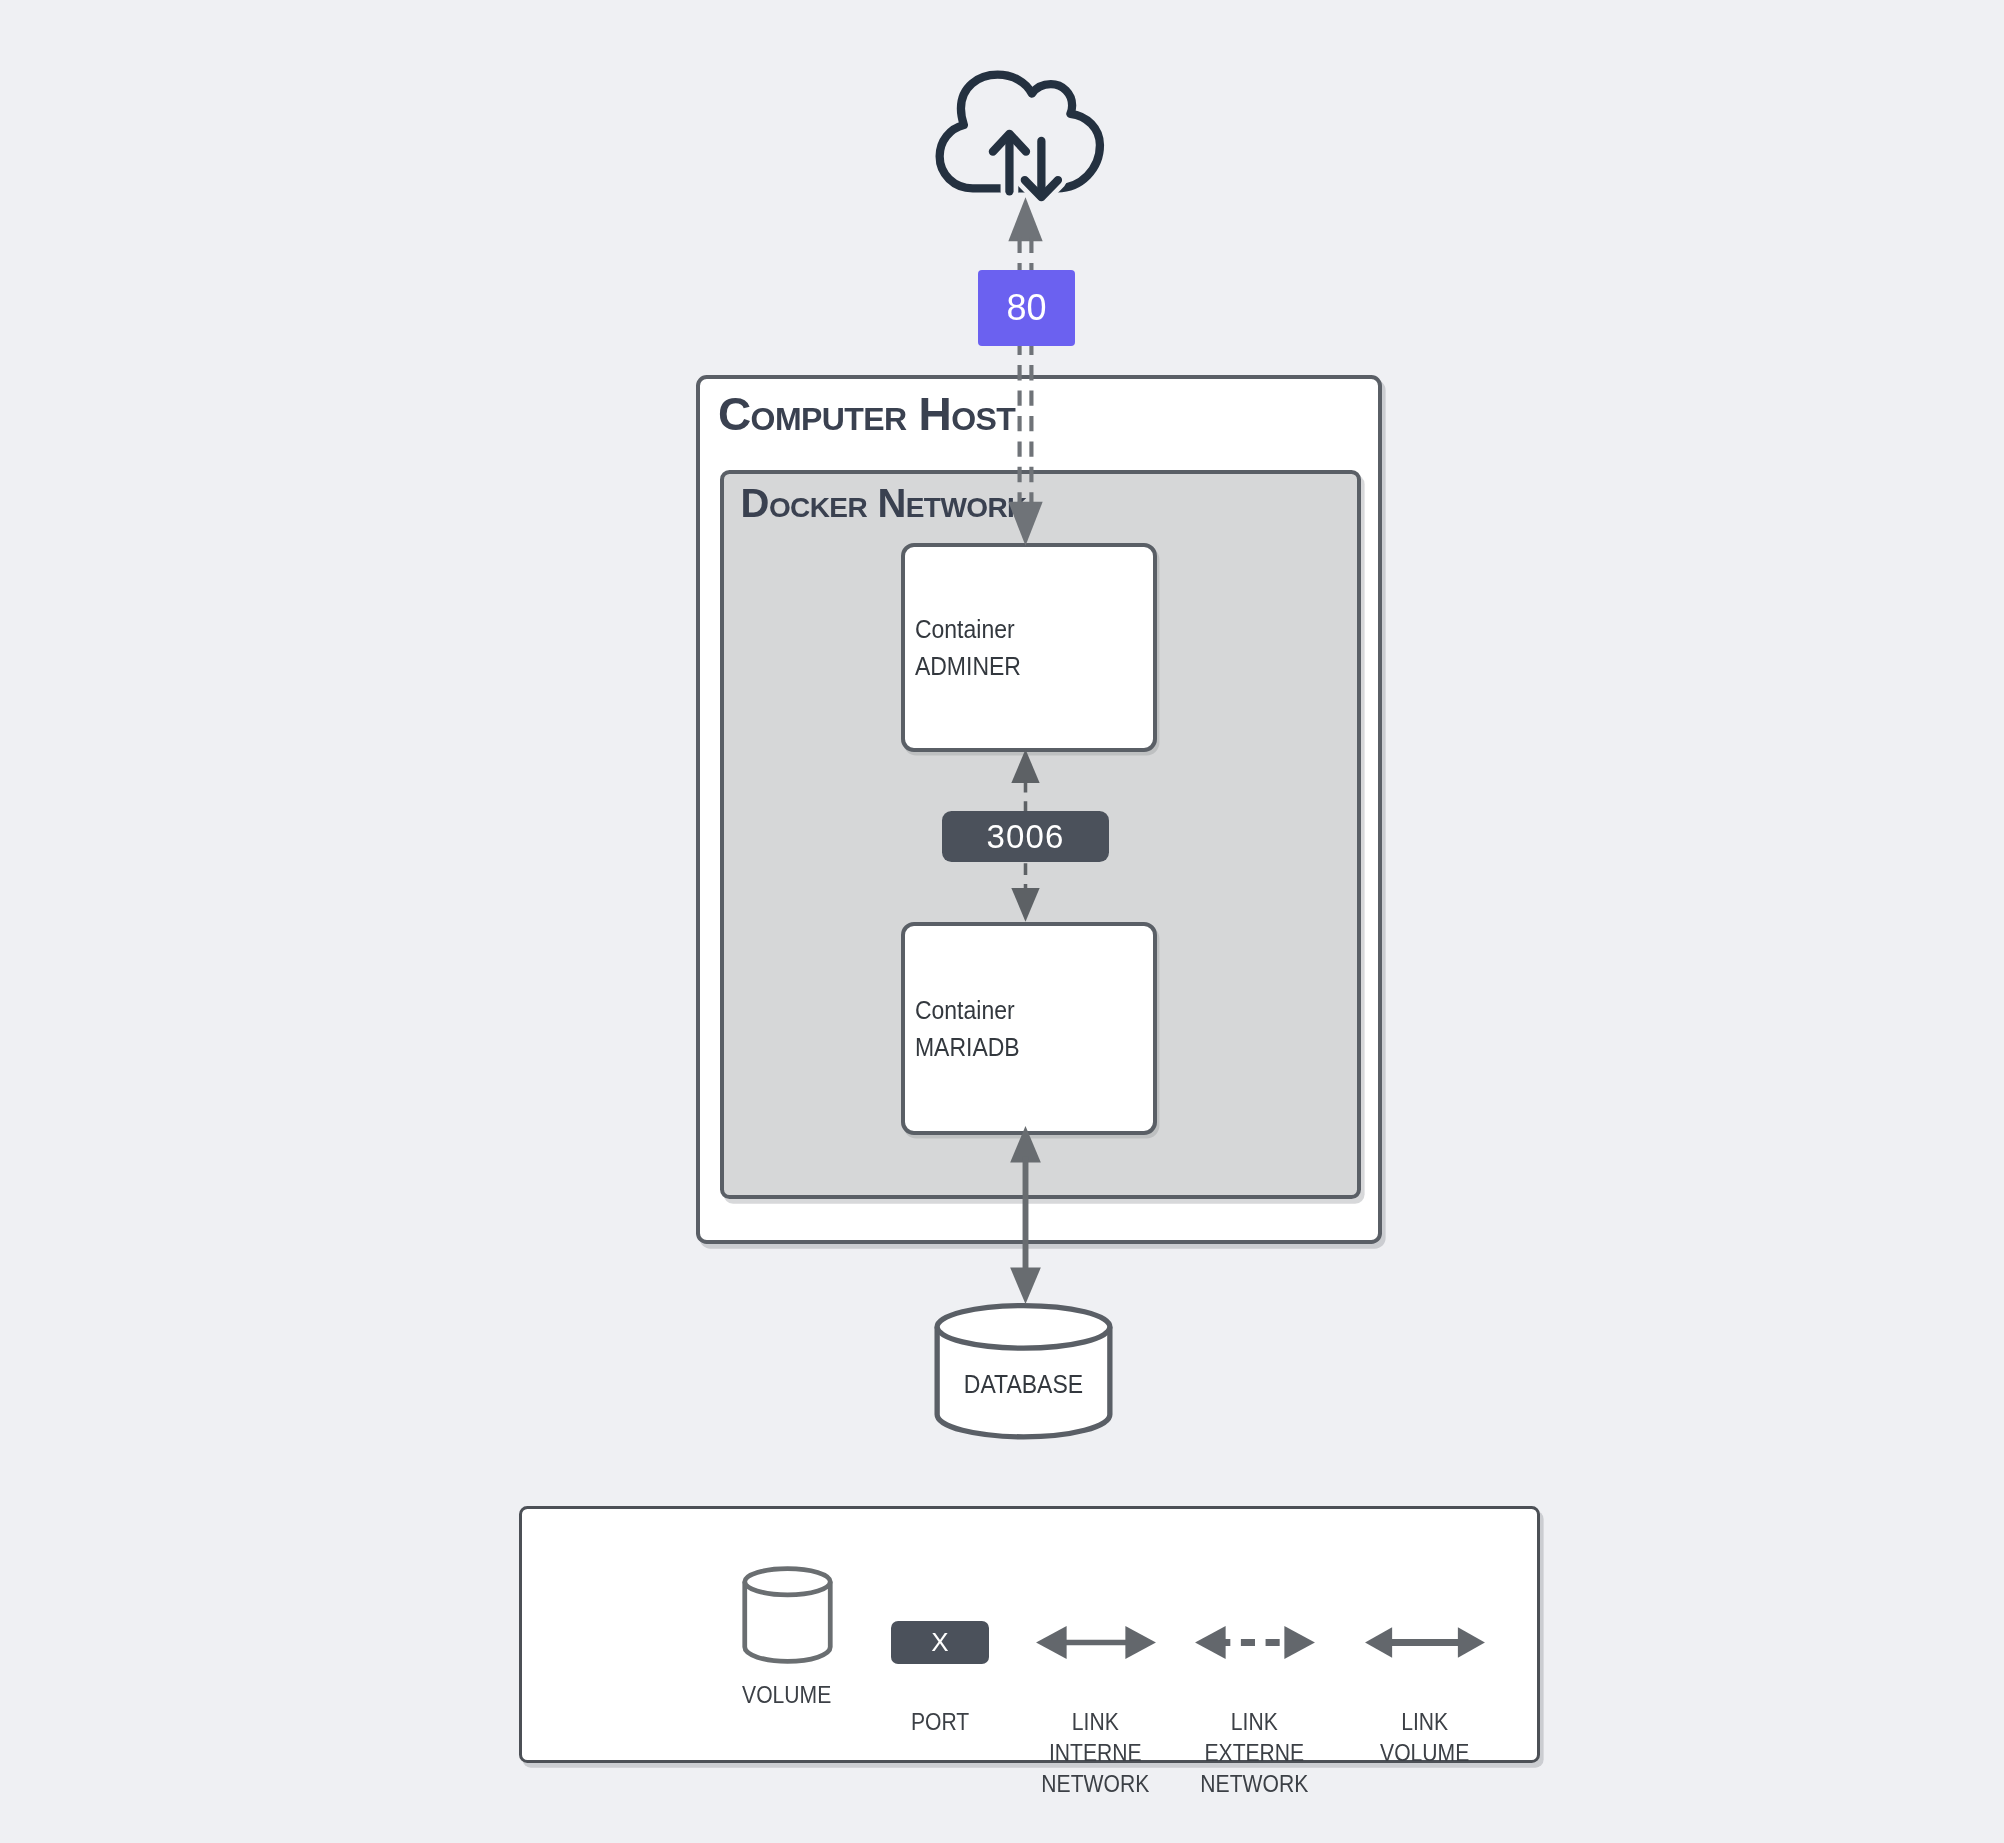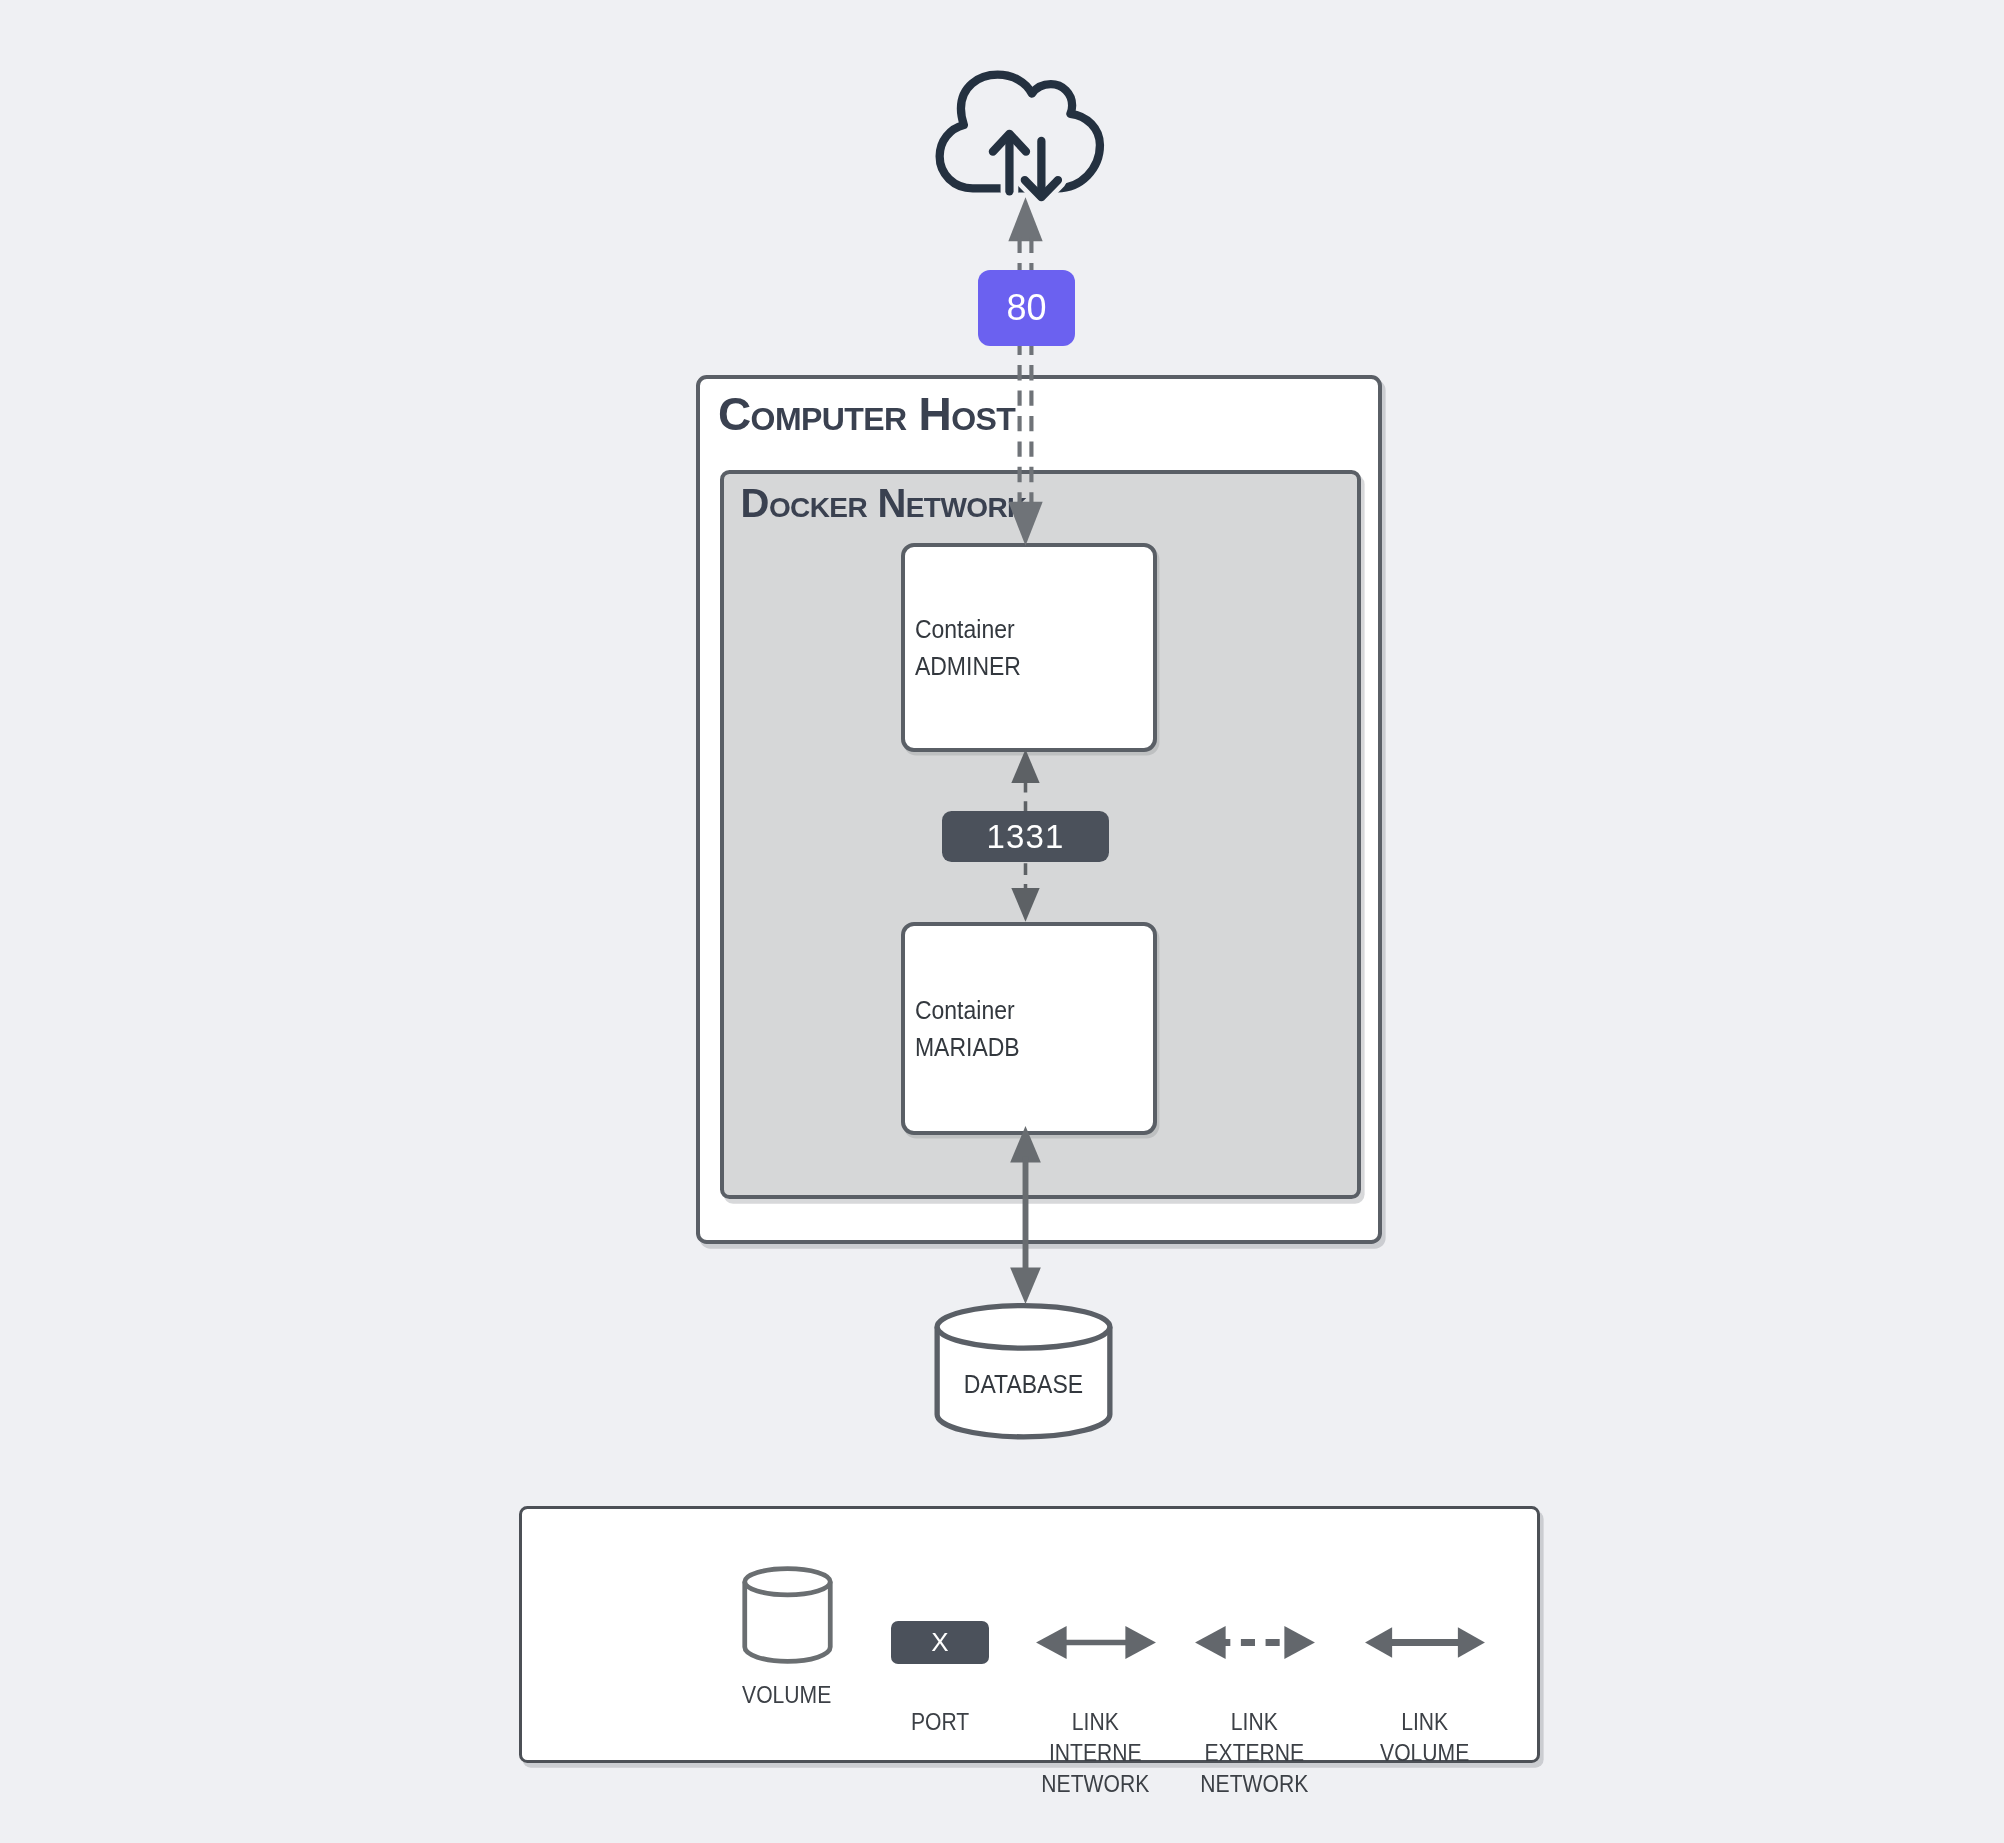--- a/index.html
+++ b/index.html
@@ -21,21 +21,21 @@
   .mariadb-box{left:901px;top:922px;height:205px;}
   .cbox .line{font-size:25px;line-height:28.5px;color:#33383e;transform:scaleX(.92);}
   
   .big-title{position:absolute;font-variant:small-caps;font-weight:800;color:#3a4150;
              letter-spacing:-0.6px;white-space:nowrap;}
   .host-title{left:18px;top:8.3px;font-size:46px;}
   .network-title{left:16.6px;top:7.1px;font-size:40px;}
   
   .badge{position:absolute;display:flex;align-items:center;justify-content:center;
          color:#ffffff;z-index:5;}
-  .badge-80{left:978px;top:270px;width:97px;height:76px;border-radius:12px;
+  .badge-80{left:978px;top:270px;width:97px;height:76px;border-radius:4px;
             background:#6b61f0;font-size:36px;}
   .badge-3006{left:942px;top:811px;width:167px;height:51px;border-radius:9.5px;
               background:#4b515b;font-size:33px;letter-spacing:1.2px;}
   
   .connector{position:absolute;z-index:4;}
   .cloud{position:absolute;left:931px;top:70px;z-index:5;}
   .db-cyl{position:absolute;left:931px;top:1302px;z-index:3;}
   .db-label{position:absolute;left:931px;top:1370px;width:185px;text-align:center;
             font-size:25px;color:#33383e;z-index:4;transform:scaleX(.92);}
   
@@ -114,21 +114,21 @@
     <polygon points="50,295 26,238 74,238" fill="#5d6165"></polygon>
   </svg>
 
   <svg class="connector" style="left:996px;top:1123px;" width="59" height="184" viewBox="0 0 100 310">
     <polygon points="50,4 24,66 76,66" fill="#686c70"></polygon>
     <line x1="50" y1="56" x2="50" y2="256" stroke="#686c70" stroke-width="10"></line>
     <polygon points="50,306 24,244 76,244" fill="#686c70"></polygon>
   </svg>
 
   <div class="badge badge-80">80</div>
-  <div class="badge badge-3006">1331</div>
+  <div class="badge badge-3006">3006</div>
 
   <svg class="db-cyl" width="185" height="139" viewBox="0 0 312 235">
     <path d="M 10 42 L 10 190 A 146 38 0 0 0 302 190 L 302 42" fill="#ffffff" stroke="#5a5f66" stroke-width="9"></path>
     <ellipse cx="156" cy="42" rx="146" ry="36" fill="#ffffff" stroke="#5a5f66" stroke-width="9"></ellipse>
   </svg>
   <div class="db-label">DATABASE</div>
 
   <div class="box legend-box">
 
 

